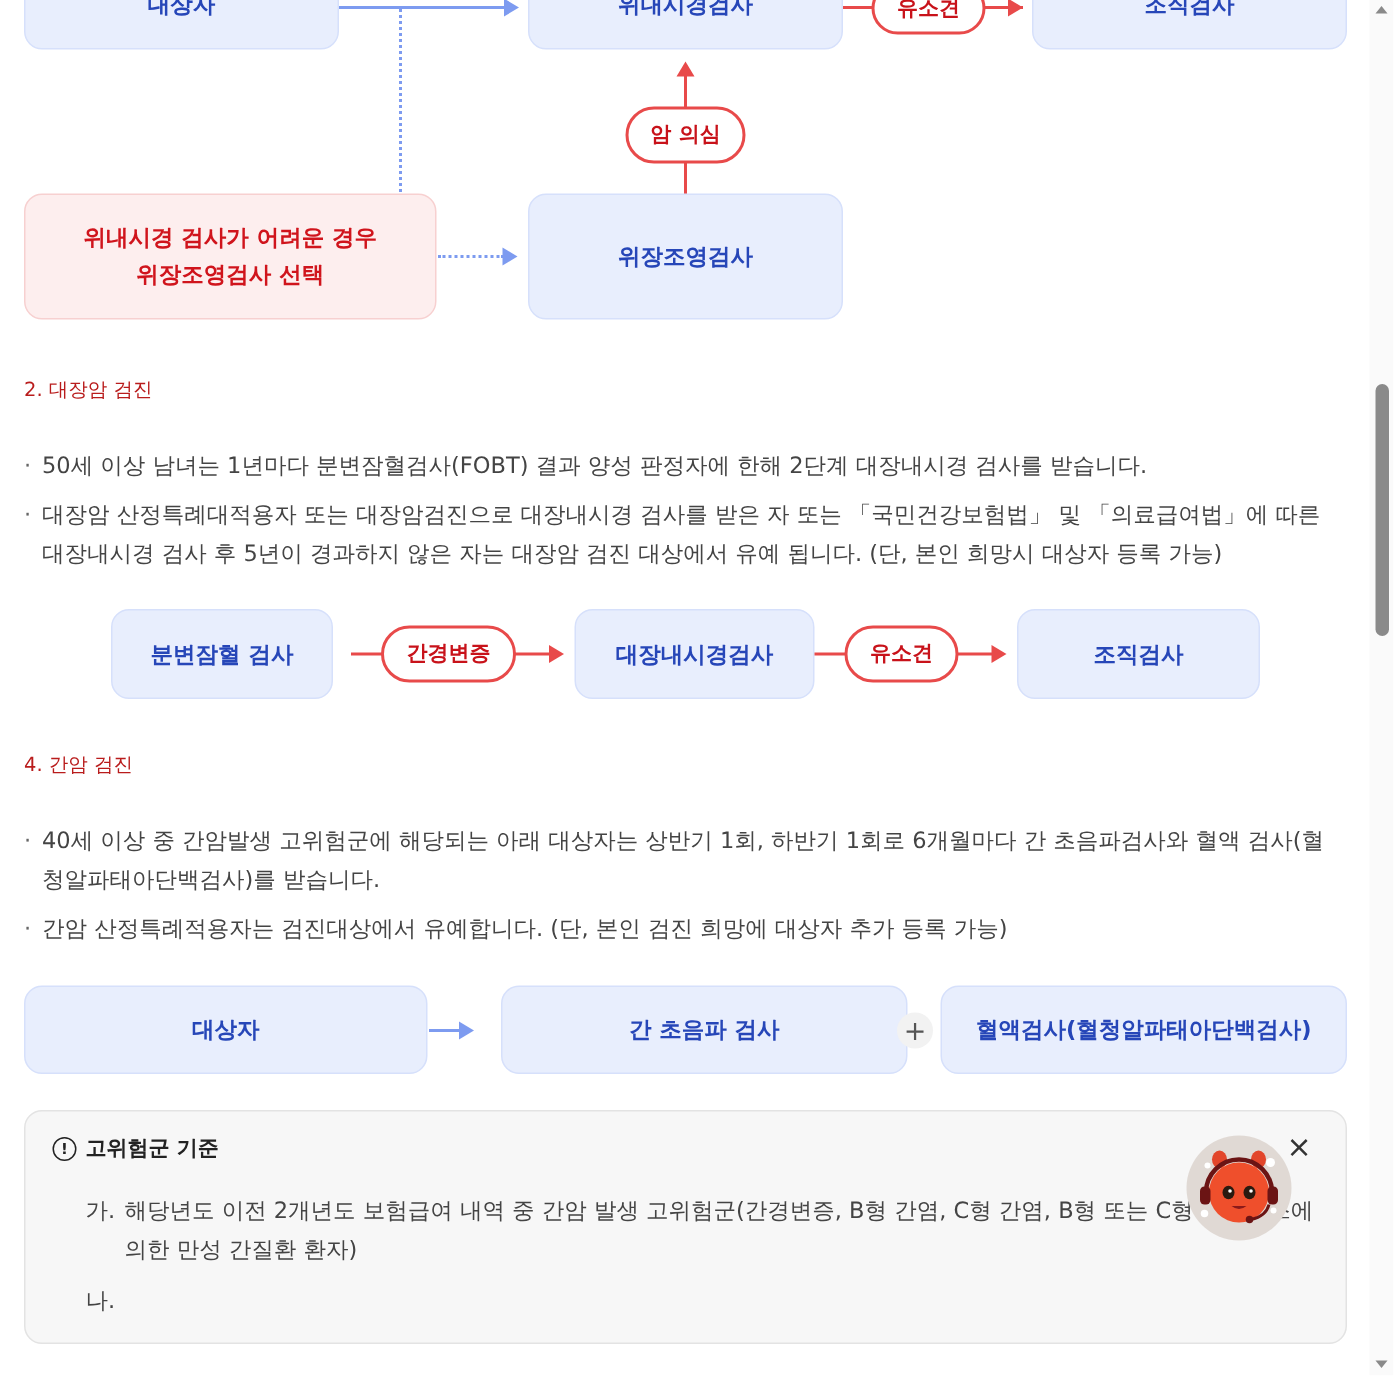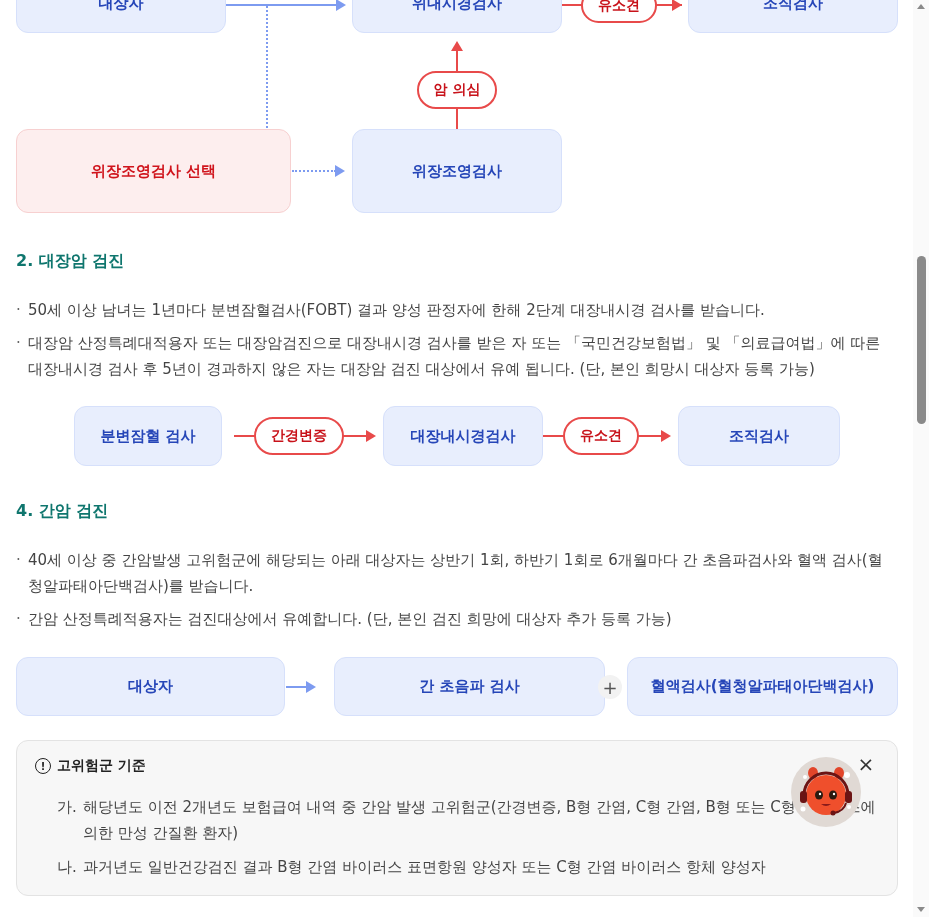--- a/index.html
+++ b/index.html
@@ -11,21 +11,21 @@
   .hline{position:absolute;height:2px;}
   .hline.red{background:#e84a4a;}
   .hline.blue{background:#7d9bf0;}
   .vline{position:absolute;width:2px;}
   .vline.red{background:#e84a4a;}
   .dotted-v{position:absolute;width:0;border-left:2px dotted #7d9bf0;}
   .dotted-h{position:absolute;height:0;border-top:2px dotted #7d9bf0;}
   .arrow-r{position:absolute;width:0;height:0;border-top:6px solid transparent;border-bottom:6px solid transparent;border-left:10px solid #e84a4a;}
   .arrow-r.blue{border-left-color:#7d9bf0;}
   .arrow-u{position:absolute;width:0;height:0;border-left:6px solid transparent;border-right:6px solid transparent;border-bottom:10px solid #e84a4a;}
-  .h2{position:absolute;left:16px;font-weight:bold;font-size:16px;color:#0f766e;}
+  .h2{position:absolute;left:16px;font-weight:normal;font-size:13px;color:#b91c1c;}
   .bullet{position:absolute;left:16px;width:880px;font-size:15px;color:#444;line-height:26px;padding-left:12px;box-sizing:border-box;}
   .bullet::before{content:"·";position:absolute;left:0;top:0;color:#666;}
   .notice{position:absolute;left:16px;top:740px;width:882px;height:156px;background:#f7f7f7;border:1px solid #e3e3e3;border-radius:12px;box-sizing:border-box;}
   .notice-title{position:absolute;left:18px;top:16px;font-size:14px;font-weight:bold;color:#222;display:flex;align-items:center;gap:6px;}
   .notice-item{position:absolute;left:40px;width:820px;font-size:15px;color:#444;line-height:26px;padding-left:26px;box-sizing:border-box;}
   .notice-item .mark{position:absolute;left:0;top:0;}
   .scrollbar{position:absolute;left:913px;top:0;width:16px;height:917px;background:#fafafa;}
   .thumb{position:absolute;left:917px;top:256px;width:9px;height:168px;background:#8a8a8a;border-radius:5px;}
 </style>
 </head>
@@ -50,20 +50,21 @@
   <span>조직검사</span>
 </div>
 
 <div class="vline red" style="left:456px;top:48px;height:82px;"></div>
 <div class="arrow-u" style="left:451px;top:41px;"></div>
 <div class="pill" style="left:417px;top:71px;width:80px;height:38px;">
   <span>암 의심</span>
 </div>
 
 <div class="box red" style="left:16px;top:129px;width:275px;height:84px;flex-direction:column;">
+  <span>위내시경 검사가 어려운 경우</span>
   <span>위장조영검사 선택</span>
 </div>
 <div class="dotted-h" style="left:292px;top:170px;width:44px;"></div>
 <div class="arrow-r blue" style="left:335px;top:165px;"></div>
 <div class="box" style="left:352px;top:129px;width:210px;height:84px;">
   <span>위장조영검사</span>
 </div>
 
 <div class="h2" style="top:251px;">2. 대장암 검진</div>
 <div class="bullet" style="top:297px;">50세 이상 남녀는 1년마다 분변잠혈검사(FOBT) 결과 양성 판정자에 한해 2단계 대장내시경 검사를 받습니다.</div>
@@ -112,21 +113,20 @@
   <div class="notice-title">
     <span style="display:inline-flex;width:14px;height:14px;border:1.5px solid #222;border-radius:50%;align-items:center;justify-content:center;font-size:10px;font-weight:bold;">!</span>
     <span>고위험군 기준</span>
   </div>
   <div class="notice-item" style="top:53px;">
     <span class="mark">가.</span>
     <span>해당년도 이전 2개년도 보험급여 내역 중 간암 발생 고위험군(간경변증, B형 간염, C형 간염, B형 또는 C형 바이러스에 의한 만성 간질환 환자)</span>
   </div>
   <div class="notice-item" style="top:113px;">
     <span class="mark">나.</span>
-    <span>과거년도 일반건강검진 결과 B형 간염 바이러스 표면항원 양성자 또는 C형 간염 바이러스 항체 양성자</span>
   </div>
 </div>
 
 <div class="abs" style="left:791px;top:757px;width:70px;height:70px;border-radius:50%;background:#e0d9d4;overflow:hidden;">
   <svg width="70" height="70" viewBox="0 0 70 70">
     <circle cx="14" cy="20" r="2" fill="#fff"></circle>
       <circle cx="56" cy="18" r="3" fill="#fff"></circle>
       <circle cx="58" cy="50" r="2" fill="#fff"></circle>
       <circle cx="12" cy="52" r="2.5" fill="#fff"></circle>
     <ellipse cx="22" cy="16" rx="5" ry="6" fill="#e2452a"></ellipse>

